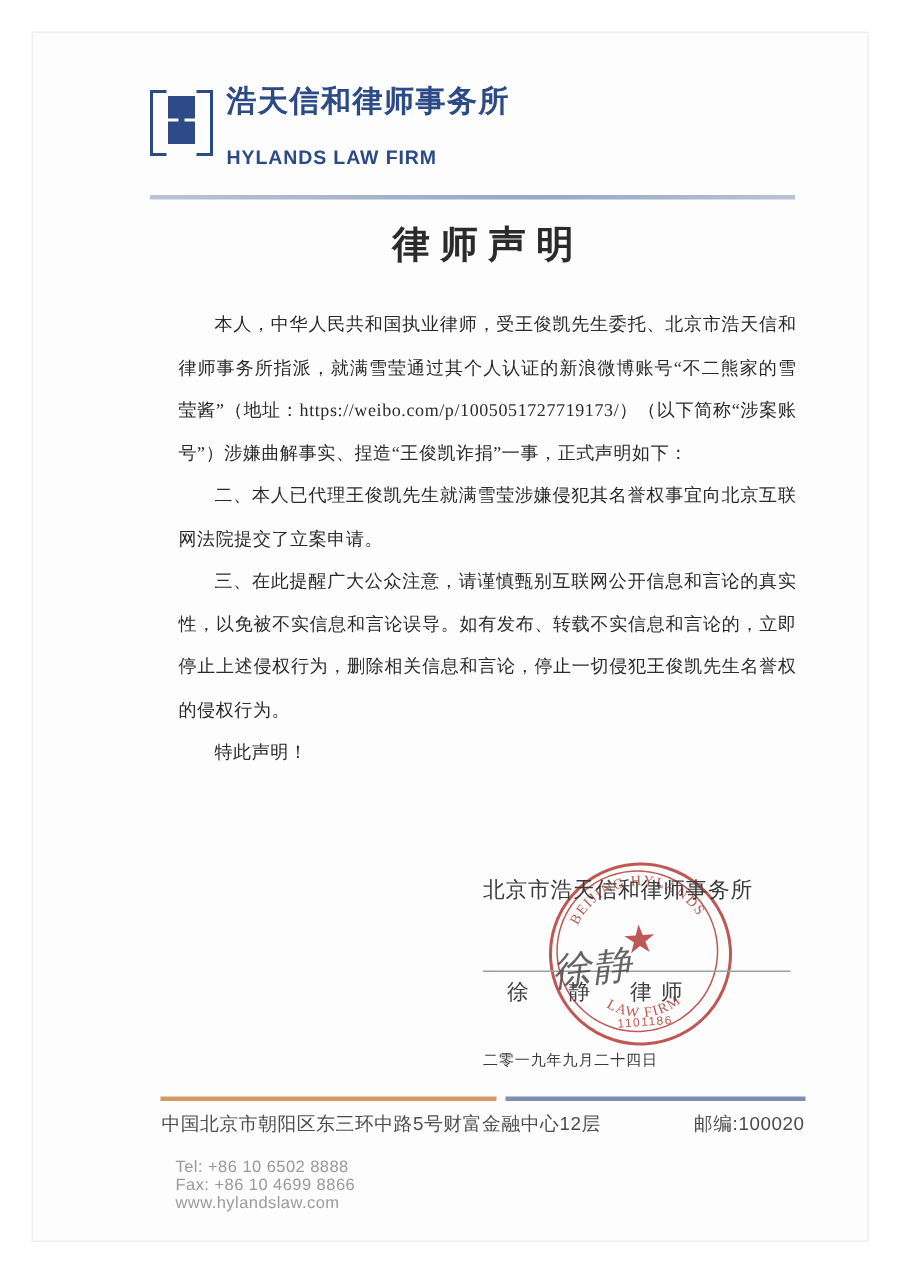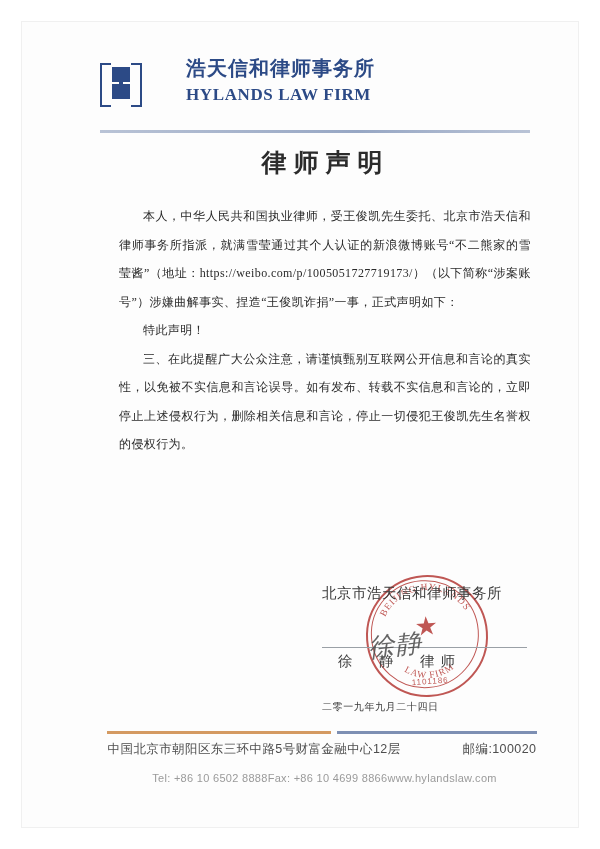--- a/index.html
+++ b/index.html
@@ -31,22 +31,21 @@
   
   .header {
     position: absolute;
     left: 78px;
     top: 36px;
     width: 430px;
     height: 56px;
   }
   .logo-row {
     display: flex;
-    align-items: flex-end;
-    gap: 35px;
+    align-items: flex-start;
   }
   .logo-mark {
     position: relative;
     width: 42px;
     height: 40px;
     flex: 0 0 auto;
     margin-top: 2px;
   }
   .logo-mark .bracket {
     position: absolute;
@@ -86,23 +85,23 @@
   }
   .logo-cn {
     font-family: "Liberation Sans", "DejaVu Sans", sans-serif;
     font-size: 20px;
     font-weight: bold;
     color: #2c4a86;
     letter-spacing: 1px;
     white-space: nowrap;
   }
   .logo-en {
-    margin-top: 8px;
-    font-family: Liberation Serif, serif;
-    font-size: 17px;
+    margin-top: 20px;
+    font-family: Liberation Sans, sans-serif;
+    font-size: 13px;
     font-weight: bold;
     color: #2c4a86;
     letter-spacing: 0.6px;
     white-space: nowrap;
   }
   .rule-top {
     position: absolute;
     left: 78px;
     top: 108px;
     width: 430px;
@@ -273,25 +272,26 @@
     color: #4d4d4d;
     letter-spacing: 0.4px;
   }
   .footer-addr .zip { margin-left: 14px; padding-left: 48px; }
   .footer-contact {
     position: absolute;
     left: 95px;
     top: 750px;
     width: 415px;
     display: flex;
-    justify-content: center;
+    justify-content: flex-end;
     font-family: "Liberation Sans", "DejaVu Sans", sans-serif;
     font-size: 11px;
     color: #9a9a9a;
     letter-spacing: 0.3px;
+    flex-direction: column;
   }
 </style>
 </head>
 <body>
 
 <div class="page">
   <div class="sheet">
 
     <div class="header">
       <div class="logo-row">
@@ -307,22 +307,23 @@
           <div class="logo-en">HYLANDS LAW FIRM</div>
         </div>
       </div>
     </div>
     <div class="rule-top"></div>
 
     <div class="doc-title">律师声明</div>
 
     <div class="body-area">
       <p class="para">本人，中华人民共和国执业律师，受王俊凯先生委托、北京市浩天信和律师事务所指派，就满雪莹通过其个人认证的新浪微博账号“不二熊家的雪莹酱”（地址：https://weibo.com/p/1005051727719173/）（以下简称“涉案账号”）涉嫌曲解事实、捏造“王俊凯诈捐”一事，正式声明如下：</p>
+      <p class="para">二、本人已代理王俊凯先生就满雪莹涉嫌侵犯其名誉权事宜向北京互联网法院提交了立案申请。</p>
+      <p class="para">三、在此提醒广大公众注意，请谨慎甄别互联网公开信息和言论的真实性，以免被不实信息和言论误导。如有发布、转载不实信息和言论的，立即停止上述侵权行为，删除相关信息和言论，停止一切侵犯王俊凯先生名誉权的侵权行为。</p>
       <p class="para">特此声明！</p>
-      <p class="para">三、在此提醒广大公众注意，请谨慎甄别互联网公开信息和言论的真实性，以免被不实信息和言论误导。如有发布、转载不实信息和言论的，立即停止上述侵权行为，删除相关信息和言论，停止一切侵犯王俊凯先生名誉权的侵权行为。</p>
     </div>
 
     <div class="seal">
       <div class="inner-ring"></div>
       <svg width="118" height="118" viewBox="0 0 118 118">
         <defs>
           <path id="arcTop" d="M 13,59 A 46,46 0 0 1 105,59"></path>
           <path id="arcBot" d="M 17,59 A 42,42 0 0 0 101,59"></path>
         </defs>
         <text class="seal-text">

